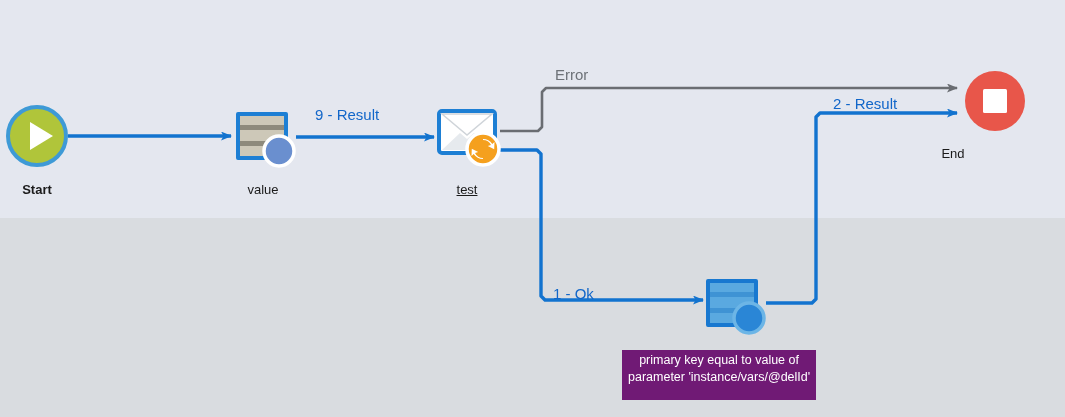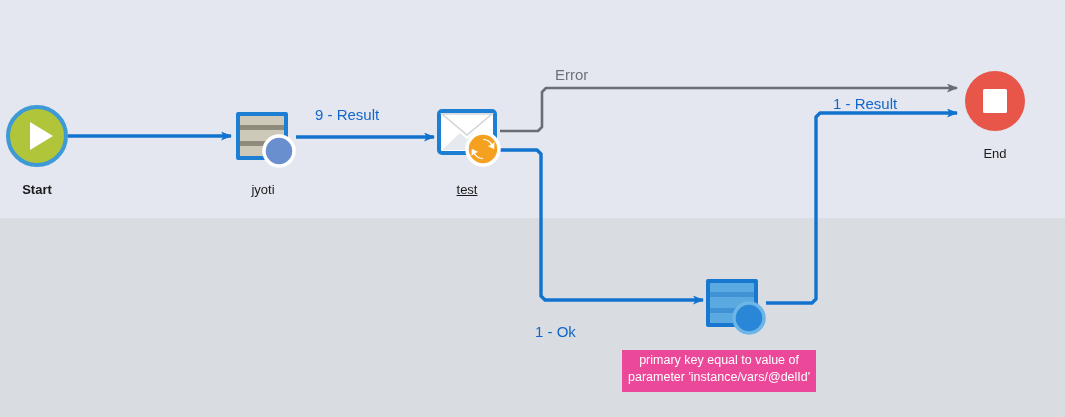--- a/index.html
+++ b/index.html
@@ -48,26 +48,26 @@
   .edge-label {
     position: absolute;
     font-size: 15px;
     white-space: nowrap;
     font-family: "Liberation Sans", sans-serif;
   }
   .edge-label.blue { color: #1166c9; }
   .edge-label.gray { color: #6d7278; }
   .tooltip-box {
     position: absolute;
-    background: #ec4899;
+    background: #701a75;
     color: #ffffff;
     font-size: 12.5px;
     line-height: 17px;
     text-align: center;
-    padding: 2px 6px 6px 6px;
+    padding: 2px 6px 14px 6px;
     font-family: "Liberation Sans", sans-serif;
     white-space: nowrap;
   }
   .tooltip-line { display: block; }
 </style>
 </head>
 <body>
 
 <div id="canvas">
 
@@ -101,43 +101,43 @@
 
     <g>
       <path d="M766,303 L812,303 L816,299 L816,117 L820,113 L957,113" stroke="#1273cf" stroke-width="3.4" fill="none" stroke-linejoin="round" marker-end="url(#arrow-blue)"></path>
     </g>
   </svg>
 
   <div class="edge-label blue" style="left:315px; top:106px;">9 - Result</div>
 
   <div class="edge-label gray" style="left:555px; top:66px;">Error</div>
 
-  <div class="edge-label blue" style="left:535px; top:285px;margin-top:38px;">1 - Ok</div>
+  <div class="edge-label blue" style="left:553px; top:285px;">1 - Ok</div>
 
-  <div class="edge-label blue" style="left:833px; top:95px;">1 - Result</div>
+  <div class="edge-label blue" style="left:833px; top:95px;">2 - Result</div>
 
   <div class="node" style="left:6px; top:105px;">
     <svg width="62" height="62" viewBox="0 0 62 62">
       <circle cx="31" cy="31" r="29" fill="#b0c53a" stroke="#3e9ad6" stroke-width="4"></circle>
       <path d="M24,17 L47,31 L24,45 Z" fill="#ffffff"></path>
     </svg>
   </div>
   <div class="node-label" style="left:0px; top:182px; width:74px;font-weight:bold;">Start</div>
 
   <div class="node" style="left:233px; top:103px;">
     <svg width="66" height="66" viewBox="0 0 66 66">
       <g stroke="#1d7fd4" stroke-width="4" fill="#cdc8b8" stroke-linejoin="round">
         <path d="M5,11 h48 v44 h-48 z"></path>
       </g>
       <rect x="7" y="22" width="44" height="5" fill="#8e8a7c"></rect>
       <rect x="7" y="38" width="44" height="5" fill="#8e8a7c"></rect>
       <circle cx="46" cy="48" r="15" fill="#6a8fcf" stroke="#ffffff" stroke-width="3.5"></circle>
     </svg>
   </div>
-  <div class="node-label" style="left:226px; top:182px; width:74px;">jyoti</div>
+  <div class="node-label" style="left:226px; top:182px; width:74px;">value</div>
 
   <div class="node" style="left:434px; top:105px;">
     <svg width="70" height="64" viewBox="0 0 70 64">
       <rect x="5" y="6" width="56" height="42" rx="3" fill="#ffffff" stroke="#1d7fd4" stroke-width="4"></rect>
       <path d="M8,9 L33,30 L58,9 Z" fill="#ffffff" stroke="#cfd4d9" stroke-width="1.5"></path>
       <path d="M8,45 L26,28 L33,34 L40,28 L58,45 Z" fill="#e6eaee"></path>
       <g>
         <circle cx="49" cy="44" r="16" fill="#f5a01e" stroke="#ffffff" stroke-width="3.5"></circle>
         <path d="M49,35 a9,9 0 0 1 8,5 l-3.2,0.9 6.4,3.4 0.3,-7.2 -2.2,2 a11.5,11.5 0 0 0 -9.3,-5 z" fill="#ffffff"></path>
         <path d="M49,53 a9,9 0 0 1 -8,-5 l3.2,-0.9 -6.4,-3.4 -0.3,7.2 2.2,-2 a11.5,11.5 0 0 0 9.3,5 z" fill="#ffffff"></path>
@@ -156,20 +156,20 @@
       <circle cx="46" cy="48" r="15" fill="#2a86d6" stroke="#6cb5e6" stroke-width="3.5"></circle>
     </svg>
   </div>
 
   <div class="node" style="left:964px; top:70px;">
     <svg width="62" height="62" viewBox="0 0 62 62">
       <circle cx="31" cy="31" r="30" fill="#e8564a"></circle>
       <rect x="19" y="19" width="24" height="24" rx="1.5" fill="#ffffff"></rect>
     </svg>
   </div>
-  <div class="node-label" style="left:958px; top:146px; width:74px;">End</div>
+  <div class="node-label" style="left:916px; top:146px; width:74px;">End</div>
 
   <div class="tooltip-box" style="left:622px; top:350px;">
     <span class="tooltip-line">primary key equal to value of</span>
     <span class="tooltip-line">parameter 'instance/vars/@delId'</span>
   </div>
 
 </div>
 
 </body></html>

